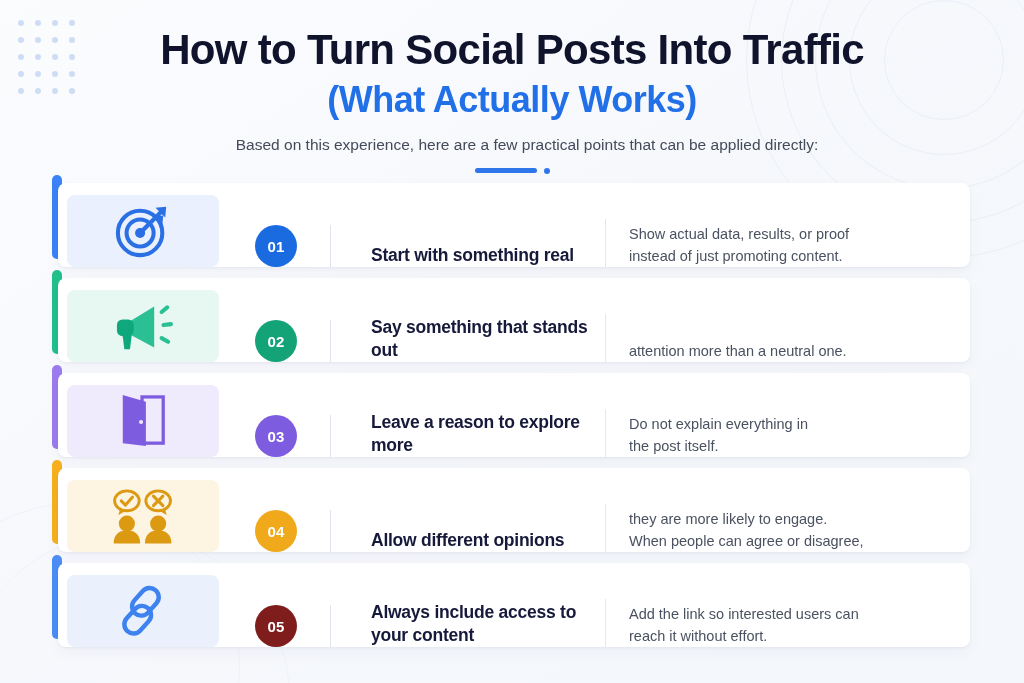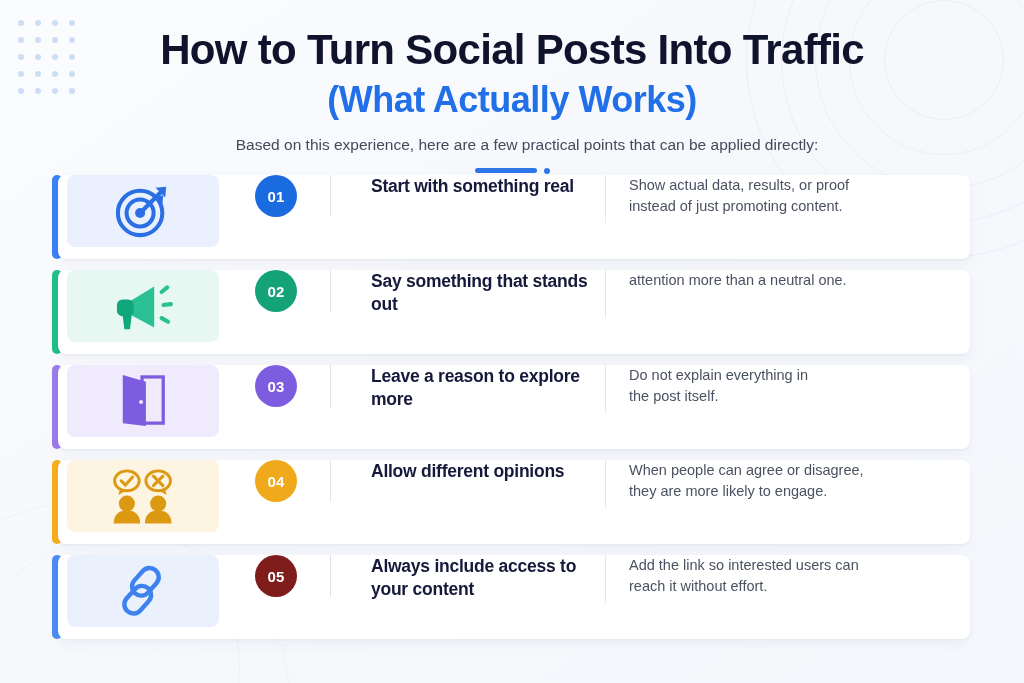--- a/index.html
+++ b/index.html
@@ -74,26 +74,26 @@
     position: relative;
     height: 84px;
     margin-bottom: 11px;
     display: flex; align-items: center;
   }
   .accent {
     position: absolute; left: 0; top: 0;
     width: 10px; height: 84px; border-radius: 6px;
   }
   .card {
-    position: absolute; left: 6px; top: 0;
+    position: absolute; left: 6px; top: 8px;
     width: 912px; height: 84px;
     background: #ffffff;
     border-radius: 8px;
     box-shadow: 0 1px 3px rgba(25,40,80,0.055), 0 6px 16px rgba(25,40,80,0.035);
-    display: flex; align-items: flex-start;
+    display: flex; align-items: flex-end;
   }
   .icon-tile {
     width: 152px; height: 72px; margin-left: 9px;
     border-radius: 8px;
     display: flex; align-items: center; justify-content: center;
     flex: 0 0 auto;
   }
   .badge {
     flex: 0 0 auto;
     width: 42px; height: 42px; border-radius: 50%;
@@ -270,22 +270,22 @@
         <div class="badge" style="background:#f0a91a">
           <span>04</span>
         </div>
         <div class="vrule"></div>
         <div class="heading">
           <span>Allow different</span>
           <span>opinions</span>
         </div>
         <div class="vrule2"></div>
         <div class="desc">
+          <span>they are more likely to engage.</span>
           <span>When people can agree or disagree,</span>
-          <span>they are more likely to engage.</span>
         </div>
       </div>
     </div>
 
     <div class="row">
       <div class="accent" style="background:#4b8cf5"></div>
       <div class="card">
         <div class="icon-tile" style="background:#eaf1fd">
           <svg width="56" height="52" viewBox="0 0 58 54">
             <g fill="none" stroke="#3d82ef" stroke-width="4.6" stroke-linecap="round">

